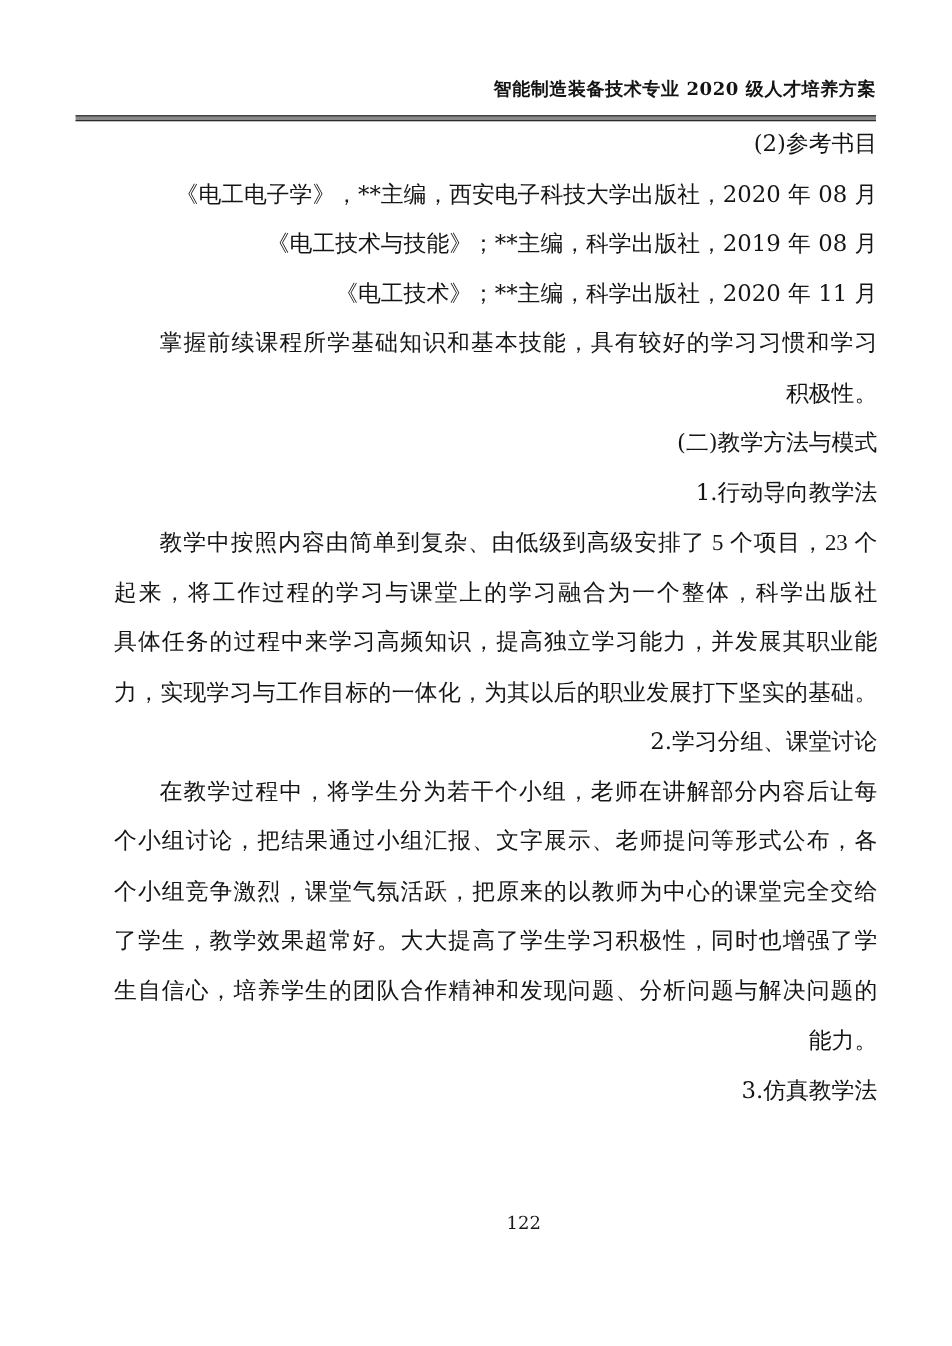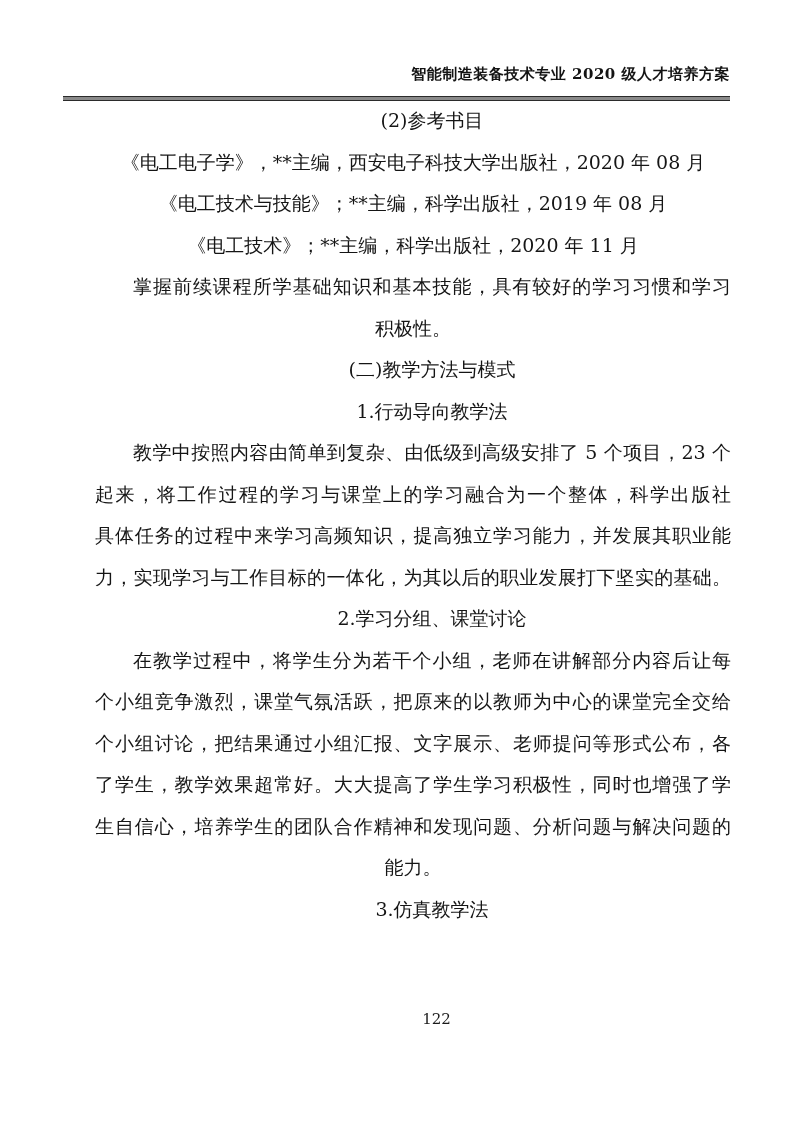--- a/index.html
+++ b/index.html
@@ -42,28 +42,29 @@
     position: absolute;
     top: 100px;
     left: 95px;
     width: 636px;
     font-size: 19px;
     color: #151515;
   }
   .line {
     height: 41.5px;
     line-height: 41.5px;
-    text-align: center;
+    text-align: right;
   }
   .line.indent {
     text-indent: 2em;
   }
   .line.justify {
     text-align: justify;
     text-align-last: justify;
+    font-family: Liberation Serif, serif;
   }
   .page-number {
     position: absolute;
     top: 1010px;
     left: 0;
     width: 100%;
     text-align: center;
     font-size: 15px;
     color: #1a1a1a;
     margin-left: 40px;
@@ -83,21 +84,21 @@
       <div class="line indent justify">掌握前续课程所学基础知识和基本技能，具有较好的学习习惯和学习</div>
       <div class="line">积极性。</div>
       <div class="line indent">(二)教学方法与模式</div>
       <div class="line indent">1.行动导向教学法</div>
       <div class="line indent justify">教学中按照内容由简单到复杂、由低级到高级安排了 5 个项目，23 个</div>
       <div class="line justify">起来，将工作过程的学习与课堂上的学习融合为一个整体，科学出版社</div>
       <div class="line justify">具体任务的过程中来学习高频知识，提高独立学习能力，并发展其职业能</div>
       <div class="line justify">力，实现学习与工作目标的一体化，为其以后的职业发展打下坚实的基础。</div>
       <div class="line indent">2.学习分组、课堂讨论</div>
       <div class="line indent justify">在教学过程中，将学生分为若干个小组，老师在讲解部分内容后让每</div>
+      <div class="line justify">个小组讨论，把结果通过小组汇报、文字展示、老师提问等形式公布，各</div>
       <div class="line justify">个小组竞争激烈，课堂气氛活跃，把原来的以教师为中心的课堂完全交给</div>
-      <div class="line justify">个小组讨论，把结果通过小组汇报、文字展示、老师提问等形式公布，各</div>
       <div class="line justify">了学生，教学效果超常好。大大提高了学生学习积极性，同时也增强了学</div>
       <div class="line justify">生自信心，培养学生的团队合作精神和发现问题、分析问题与解决问题的</div>
       <div class="line">能力。</div>
       <div class="line indent">3.仿真教学法</div>
     </div>
   <div class="page-number">122</div>
 </div>
 
 </body></html>

